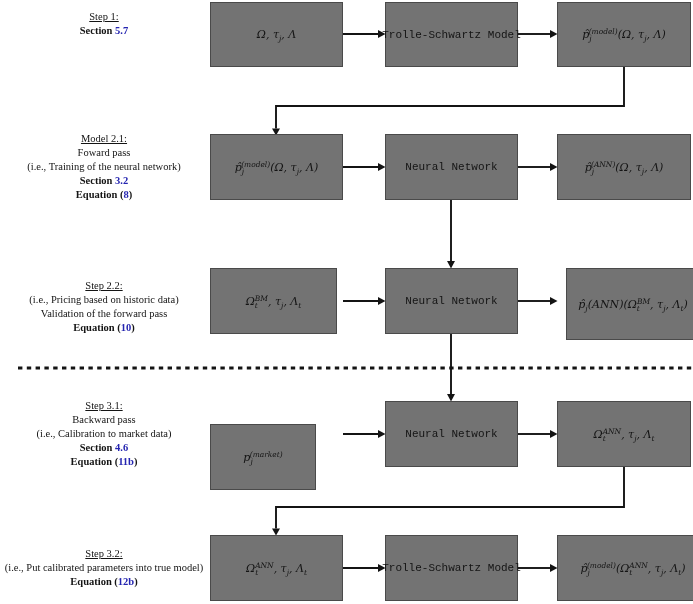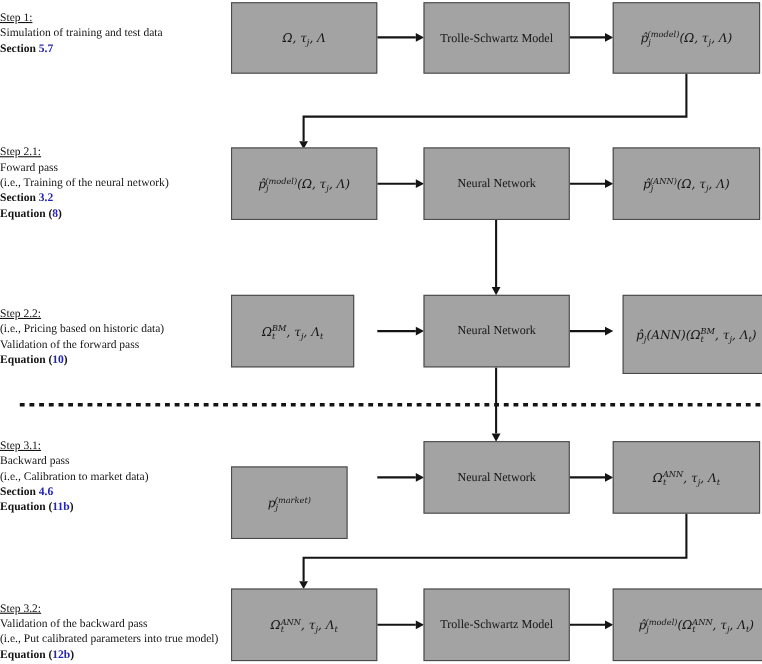--- a/index.html
+++ b/index.html
@@ -2,35 +2,35 @@
 <html style="--link-color: #2424b0; --box-border: #4a4a4a;"><head>
 <meta charset="utf-8">
 <style>
   * { box-sizing: border-box; }
   html, body { margin:0; padding:0; background:#ffffff; }
   #canvas {
     position:relative; width:693px; height:604px; background:#fff;
     font-family:"Liberation Serif","DejaVu Serif",serif; color:#141414; overflow:hidden;
   }
   .label-block { position:absolute; left:0; width:208px; font-size:10.5px; line-height:14px; }
-  .label-block > div { display:flex; white-space:nowrap; }
+  .label-block > div { display:flex; justify-content:center; white-space:nowrap; }
   .step-title { text-decoration:underline; }
   .ref-line { font-weight:bold; }
   .ref-text { font-weight:bold; }
   .ref-link { color:var(--link-color,#2424b0); font-weight:bold; text-decoration:none; cursor:pointer; }
   .box {
-    position:absolute; background:#a3a3a3; border:1px solid var(--box-border,#4a4a4a);
+    position:absolute; background:#737373; border:1px solid var(--box-border,#4a4a4a);
     display:flex; align-items:center; justify-content:center; text-align:center; padding:2px 5px;
   }
   .math { font-style:italic; font-size:11px; font-family:"DejaVu Serif",serif; white-space:nowrap; }
   .math sub, .math sup { font-size:0.68em; line-height:0; font-style:italic; }
   .math sub { vertical-align:-0.4em; }
   .math sup { vertical-align:0.5em; }
   .math sub + sup { margin-left:-0.4em; }
-  .plain { font-size:11px; white-space:nowrap; }
+  .plain { font-size:11px; white-space:nowrap;font-family:Liberation Mono, monospace; }
   #connectors { position:absolute; left:0; top:0; pointer-events:none; }
   .cline { stroke:#141414; stroke-width:1.9; fill:none; stroke-linejoin:miter; }
   .ctri  { fill:#141414; stroke:none; }
   .cdash { stroke:#141414; stroke-width:3.2; stroke-dasharray:4.4 4.4; fill:none; }
 </style>
 </head>
 <body>
 
 <div id="canvas">
 
@@ -101,31 +101,30 @@
       <path class="ctri" d="M272 528.5 L280 528.5 L276 535.5 Z"></path>
     </g>
 
     <path class="cdash" d="M18 368 H693"></path>
   </svg>
 
   <div class="label-block" style="top:10px">
     <div>
         <span class="step-title">Step 1:</span>
       </div>
-    <div>Simulation of training and test data</div>
     <div class="ref-line">
         <span class="ref-text">Section&nbsp;</span>
         <a class="ref-link">5.7</a>
         <span class="ref-text"></span>
       </div>
   </div>
 
   <div class="label-block" style="top:132px">
     <div>
-        <span class="step-title">Step 2.1:</span>
+        <span class="step-title">Model 2.1:</span>
       </div>
     <div>Foward pass</div>
     <div>(i.e., Training of the neural network)</div>
     <div class="ref-line">
         <span class="ref-text">Section&nbsp;</span>
         <a class="ref-link">3.2</a>
         <span class="ref-text"></span>
       </div>
     <div class="ref-line">
         <span class="ref-text">Equation&nbsp;(</span>
@@ -162,21 +161,20 @@
         <span class="ref-text">Equation&nbsp;(</span>
         <a class="ref-link">11b</a>
         <span class="ref-text">)</span>
       </div>
   </div>
 
   <div class="label-block" style="top:547px">
     <div>
         <span class="step-title">Step 3.2:</span>
       </div>
-    <div>Validation of the backward pass</div>
     <div>(i.e., Put calibrated parameters into true model)</div>
     <div class="ref-line">
         <span class="ref-text">Equation&nbsp;(</span>
         <a class="ref-link">12b</a>
         <span class="ref-text">)</span>
       </div>
   </div>
 
   <div class="box" style="left:210px;top:2px;width:133px;height:65px">
     <span class="math">Ω, τ<sub>j</sub>, Λ</span>
@@ -191,21 +189,21 @@
   <div class="box" style="left:210px;top:134px;width:133px;height:66px">
     <span class="math">p̂<sub>j</sub><sup>(model)</sup>(Ω, τ<sub>j</sub>, Λ)</span>
   </div>
   <div class="box" style="left:385px;top:134px;width:133px;height:66px">
     <span class="plain">Neural Network</span>
   </div>
   <div class="box" style="left:557px;top:134px;width:134px;height:66px">
     <span class="math">p̂<sub>j</sub><sup>(ANN)</sup>(Ω, τ<sub>j</sub>, Λ)</span>
   </div>
 
-  <div class="box" style="left:210px;top:268px;width:112px;height:66px">
+  <div class="box" style="left:210px;top:268px;width:127px;height:66px">
     <span class="math">Ω<sub>t</sub><sup>BM</sup>, τ<sub>j</sub>, Λ<sub>t</sub></span>
   </div>
   <div class="box" style="left:385px;top:268px;width:133px;height:66px">
     <span class="plain">Neural Network</span>
   </div>
   <div class="box" style="left:566px;top:268px;width:134px;height:72px">
     <span class="math">p̂<sub>j</sub>(ANN)(Ω<sub>t</sub><sup>BM</sup>, τ<sub>j</sub>, Λ<sub>t</sub>)</span>
   </div>
 
   <div class="box" style="left:210px;top:424px;width:106px;height:66px">

